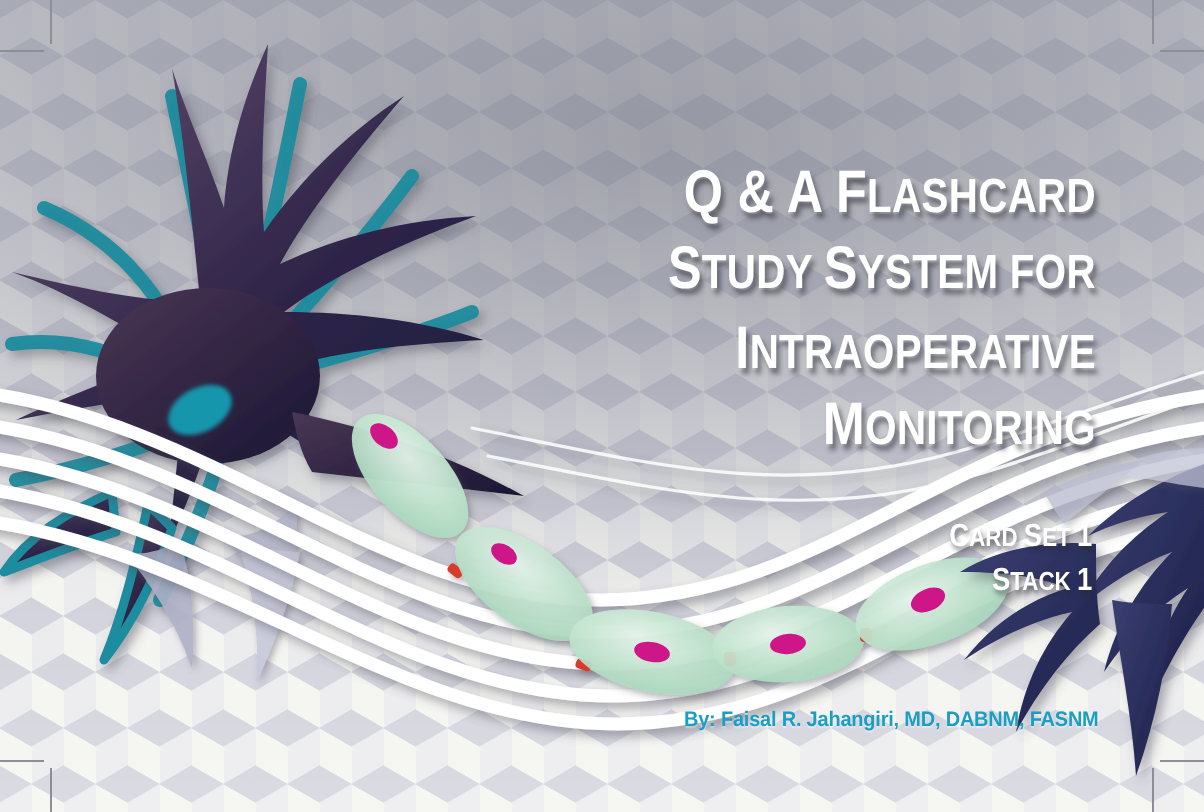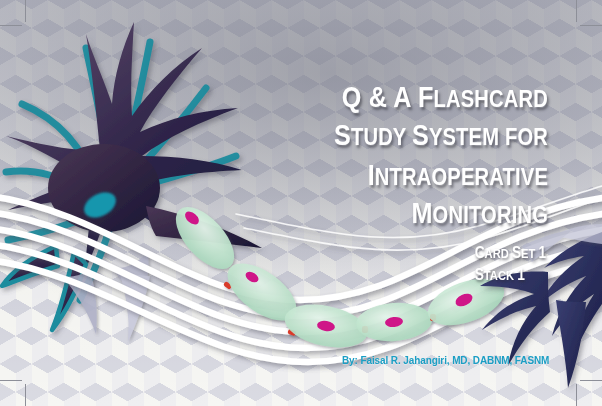--- a/index.html
+++ b/index.html
@@ -42,21 +42,21 @@
   .tline{color:#ffffff;font-weight:bold;line-height:1.02;
     letter-spacing:.2px;white-space:nowrap;
     text-shadow:2px 3px 3px rgba(40,40,50,.55), 0 1px 0 rgba(255,255,255,.25);
     transform:scaleX(.84);transform-origin:right center;}
   .tline .cap{font-size:30px;}
   .tline .sm{font-size:24px;}
   .t1{margin-bottom:7px;}
   .t2{margin-bottom:10px;}
   .t3{margin-bottom:7px;}
 
-  .set-block{position:absolute;right:56px;top:244px;text-align:left;}
+  .set-block{position:absolute;right:56px;top:260px;text-align:right;}
   .sline{color:#ffffff;font-weight:bold;white-space:nowrap;
     text-shadow:1px 2px 3px rgba(40,40,50,.6);
     transform:scaleX(.86);transform-origin:right center;line-height:1.15;}
   .sline .cap{font-size:16px;}
   .sline .sm{font-size:13px;}
   .s2{margin-top:4px;}
 
   .byline{position:absolute;left:342px;top:354px;
     color:#1b9ec4;font-weight:bold;font-size:10.5px;white-space:nowrap;
     letter-spacing:-.1px;

